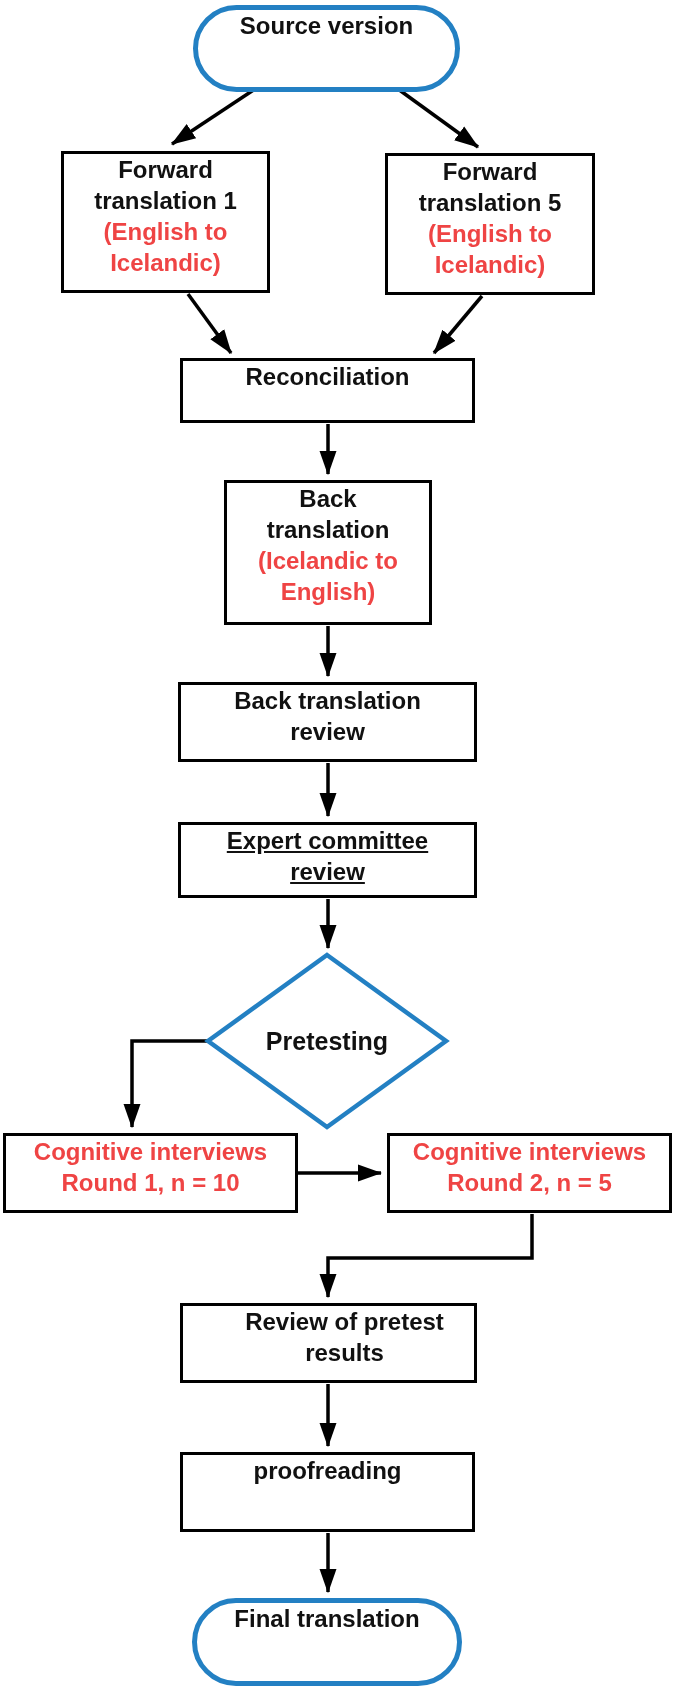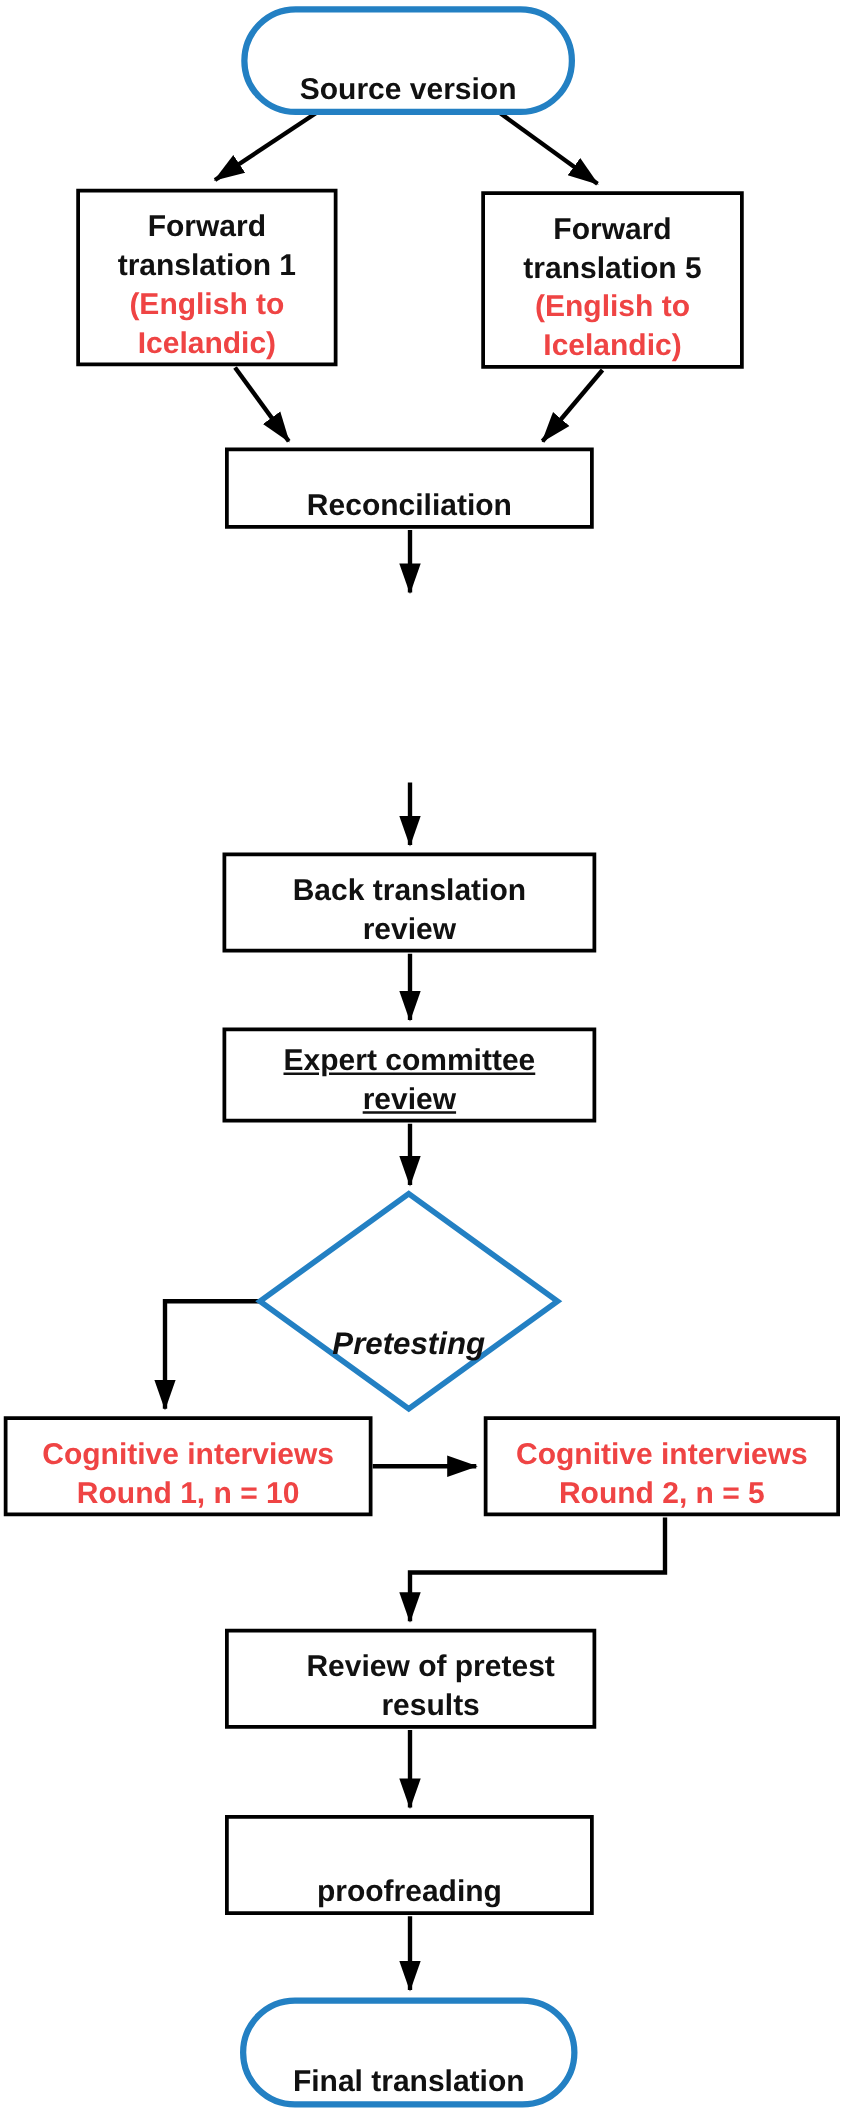--- a/index.html
+++ b/index.html
@@ -9,21 +9,21 @@
     background:var(--bg,#fff);
     font-family:"Liberation Sans", sans-serif;
     color:var(--text,#111);
     overflow:hidden;
   }
   #wires{position:absolute;left:0;top:0;width:685px;height:1693px;}
   .node{
     position:absolute;
     box-sizing:border-box;
     display:flex;flex-direction:column;
-    align-items:center;justify-content:flex-end;
+    align-items:center;justify-content:flex-start;
     text-align:center;
     background:#fff;
     font-size:24px;line-height:31px;
     z-index:2;
   }
   .proc{border:3px solid var(--line,#000);}
   .term{border:5px solid var(--blue,#2380C3);border-radius:48px;font-weight:bold;}
   .lbl{position:absolute;z-index:3;display:flex;align-items:center;justify-content:center;
        text-align:center;font-size:25px;font-weight:bold;background:transparent;}
   .b{font-weight:bold;}
@@ -75,32 +75,38 @@
     <div class="b">Forward</div>
     <div class="b">translation 5</div>
     <div class="r">(English to</div>
     <div class="r">Icelandic)</div>
   </div>
 
   <div class="node proc b" style="left:180px;top:358px;width:295px;height:65px;">
     <div>Reconciliation</div>
   </div>
 
+  <div class="node proc" style="left:224px;top:480px;width:208px;height:145px;">
+    <div class="b">Back</div>
+    <div class="b">translation</div>
+    <div class="r">(Icelandic to</div>
+    <div class="r">English)</div>
+  </div>
 
   <div class="node proc" style="left:178px;top:682px;width:299px;height:80px;">
     <div class="b">Back translation</div>
     <div class="b">review</div>
   </div>
 
   <div class="node proc" style="left:178px;top:822px;width:299px;height:76px;text-decoration:underline;">
     <div class="b">Expert committee</div>
     <div class="b">review</div>
   </div>
 
-  <div class="lbl" style="left:207px;top:1055px;width:240px;height:40px;font-style:italic;">Pretesting</div>
+  <div class="lbl" style="left:207px;top:1021px;width:240px;height:40px;">Pretesting</div>
 
   <div class="node proc" style="left:3px;top:1133px;width:295px;height:80px;">
     <div class="r">Cognitive interviews</div>
     <div class="r">Round 1, n = 10</div>
   </div>
 
   <div class="node proc" style="left:387px;top:1133px;width:285px;height:80px;">
     <div class="r">Cognitive interviews</div>
     <div class="r">Round 2, n = 5</div>
   </div>

